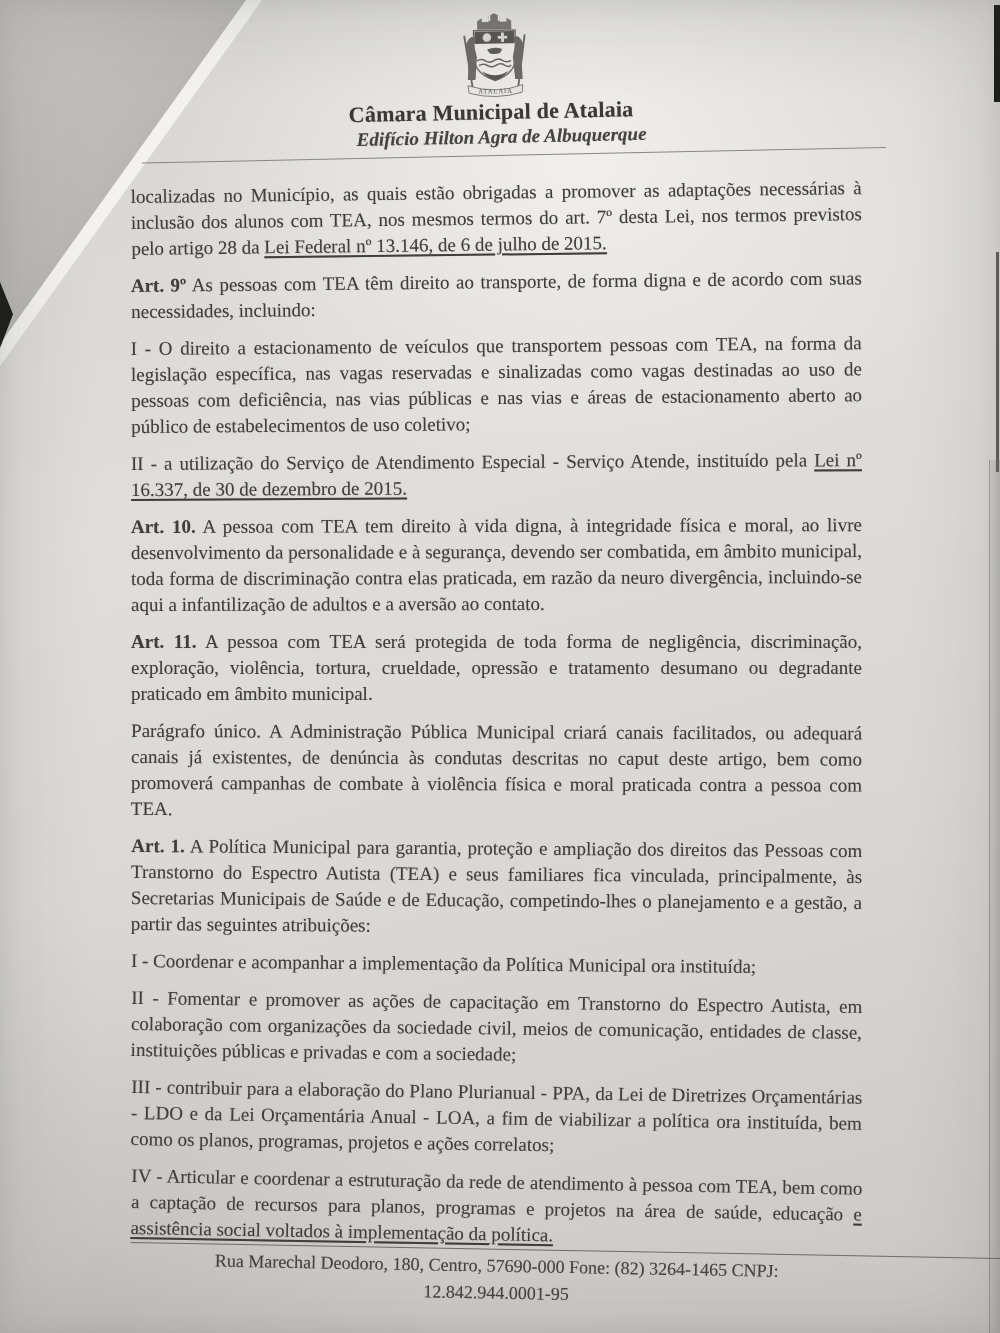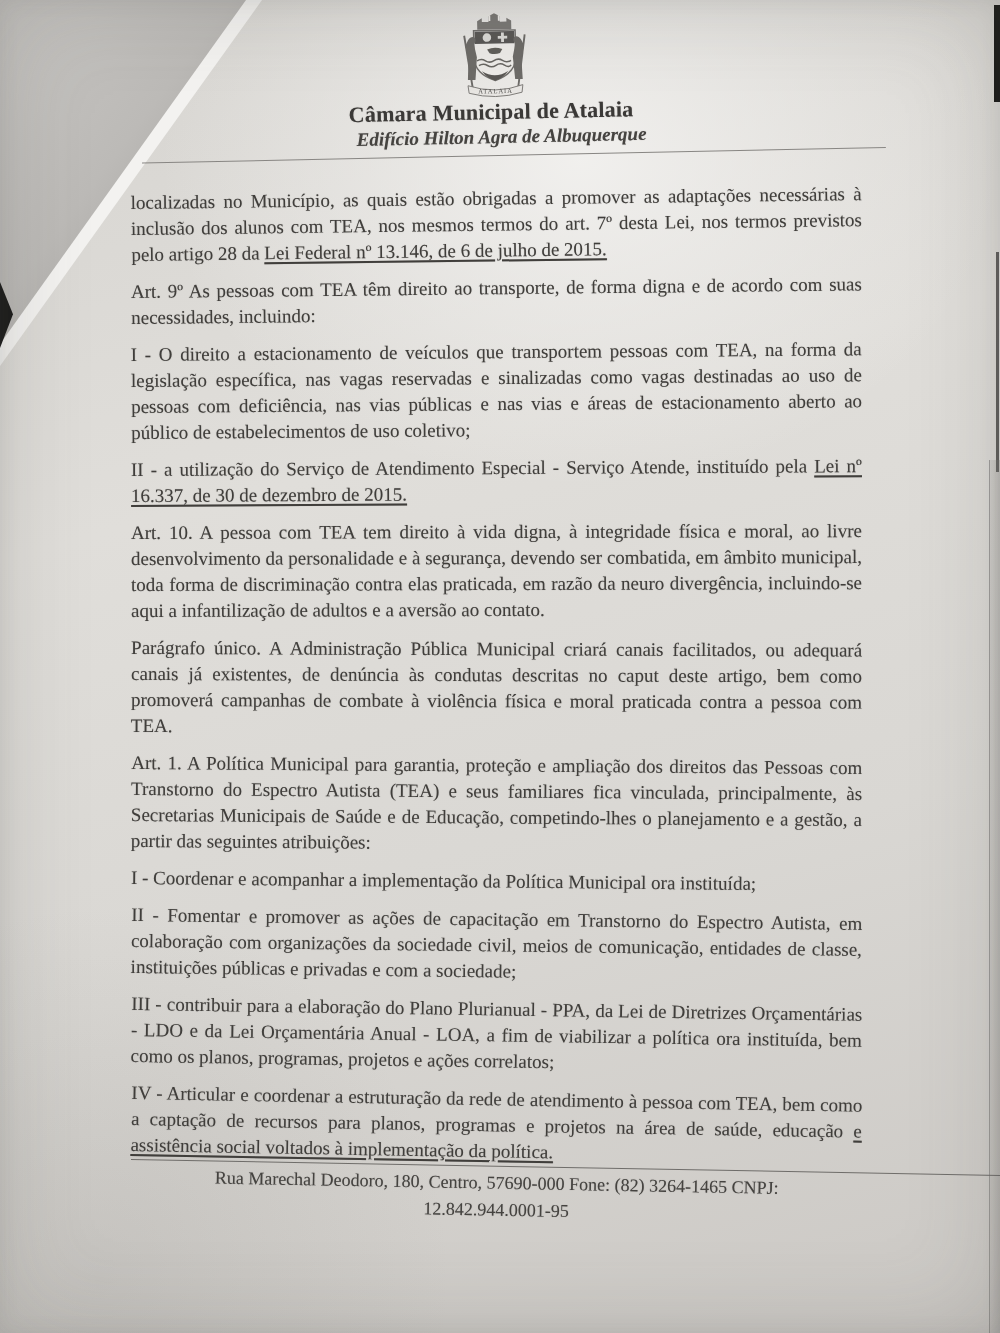--- a/index.html
+++ b/index.html
@@ -35,25 +35,25 @@
   
   .hdr{position:absolute;top:2px;left:0;width:1000px;text-align:center;
     transform:rotate(-1.2deg);transform-origin:50% 40%;}
   .crest{display:block;margin:4px auto 0;transform:translateX(-5px);opacity:.92;}
   .hdr-title{font-size:22px;font-weight:bold;letter-spacing:.2px;margin-top:1px;color:#3b3937;
     text-shadow:0 0 1px rgba(59,57,55,.4);transform:translateX(-10px);}
   .hdr-sub{font-size:19px;font-weight:bold;font-style:italic;margin-top:1px;color:#454340;
     text-shadow:0 0 1px rgba(59,57,55,.35);}
   .hdr-rule{margin:7px 0 0 140px;width:744px;border-top:1.7px solid #888683;}
   
-  .doc-body{position:absolute;top:190px;left:131px;width:731px;
+  .doc-body{position:absolute;top:184px;left:131px;width:731px;
     font-size:19px;line-height:26px;text-align:justify;
     text-shadow:0 0 1px rgba(64,62,59,.35);}
   .doc-body p{margin:0 0 11px 0;transform-origin:left center;}
-  .doc-body b{font-weight:normal;}
+  .doc-body b{font-weight:bold;}
   .u{text-decoration:underline;text-underline-offset:3px;text-decoration-thickness:1.5px;}
   .r0{transform:rotate(-.7deg)} .r1{transform:rotate(-.6deg)} .r2{transform:rotate(-.45deg)}
   .r3{transform:rotate(-.3deg)} .r4{transform:rotate(-.15deg)} .r5{transform:rotate(0deg)}
   .r6{transform:rotate(.2deg)}  .r7{transform:rotate(.4deg)}  .r8{transform:rotate(.55deg)}
   .r9{transform:rotate(.7deg)}  .r10{transform:rotate(.85deg)} .r11{transform:rotate(1deg)}
   
   .foot-sep{margin-top:-10px;width:875px;border-top:1.8px solid #6f6d6a;
     transform:rotate(1.05deg);transform-origin:left center;}
   .foot{margin-top:3px;text-align:center;font-size:18px;line-height:27px;color:#454340;
     transform:rotate(1.05deg);transform-origin:left center;text-shadow:0 0 1px rgba(64,62,59,.35);}
@@ -97,20 +97,21 @@
     <div class="hdr-sub">Edifício Hilton Agra de Albuquerque</div>
     <div class="hdr-rule"></div>
   </header>
 
   <main class="doc-body">
     <p class="r0"><b></b><span>localizadas no Município, as quais estão obrigadas a promover as adaptações necessárias à inclusão dos alunos com TEA, nos mesmos termos do art. 7º desta Lei, nos termos previstos pelo artigo 28 da </span><span class="u">Lei Federal nº 13.146, de 6 de julho de 2015.</span><span></span></p>
     <p class="r1"><b>Art. 9º</b><span> As pessoas com TEA têm direito ao transporte, de forma digna e de acordo com suas necessidades, incluindo:</span><span class="u"></span><span></span></p>
     <p class="r2"><b></b><span>I - O direito a estacionamento de veículos que transportem pessoas com TEA, na forma da legislação específica, nas vagas reservadas e sinalizadas como vagas destinadas ao uso de pessoas com deficiência, nas vias públicas e nas vias e áreas de estacionamento aberto ao público de estabelecimentos de uso coletivo;</span><span class="u"></span><span></span></p>
     <p class="r3"><b></b><span>II - a utilização do Serviço de Atendimento Especial - Serviço Atende, instituído pela </span><span class="u">Lei nº 16.337, de 30 de dezembro de 2015.</span><span></span></p>
     <p class="r4"><b>Art. 10.</b><span> A pessoa com TEA tem direito à vida digna, à integridade física e moral, ao livre desenvolvimento da personalidade e à segurança, devendo ser combatida, em âmbito municipal, toda forma de discriminação contra elas praticada, em razão da neuro divergência, incluindo-se aqui a infantilização de adultos e a aversão ao contato.</span><span class="u"></span><span></span></p>
+    <p class="r5"><b>Art. 11.</b><span> A pessoa com TEA será protegida de toda forma de negligência, discriminação, exploração, violência, tortura, crueldade, opressão e tratamento desumano ou degradante praticado em âmbito municipal.</span><span class="u"></span><span></span></p>
     <p class="r6"><b></b><span>Parágrafo único. A Administração Pública Municipal criará canais facilitados, ou adequará canais já existentes, de denúncia às condutas descritas no caput deste artigo, bem como promoverá campanhas de combate à violência física e moral praticada contra a pessoa com TEA.</span><span class="u"></span><span></span></p>
     <p class="r7"><b>Art. 1.</b><span> A Política Municipal para garantia, proteção e ampliação dos direitos das Pessoas com Transtorno do Espectro Autista (TEA) e seus familiares fica vinculada, principalmente, às Secretarias Municipais de Saúde e de Educação, competindo-lhes o planejamento e a gestão, a partir das seguintes atribuições:</span><span class="u"></span><span></span></p>
     <p class="r8"><b></b><span>I - Coordenar e acompanhar a implementação da Política Municipal ora instituída;</span><span class="u"></span><span></span></p>
     <p class="r9"><b></b><span>II - Fomentar e promover as ações de capacitação em Transtorno do Espectro Autista, em colaboração com organizações da sociedade civil, meios de comunicação, entidades de classe, instituições públicas e privadas e com a sociedade;</span><span class="u"></span><span></span></p>
     <p class="r10"><b></b><span>III - contribuir para a elaboração do Plano Plurianual - PPA, da Lei de Diretrizes Orçamentárias - LDO e da Lei Orçamentária Anual - LOA, a fim de viabilizar a política ora instituída, bem como os planos, programas, projetos e ações correlatos;</span><span class="u"></span><span></span></p>
     <p class="r11"><b></b><span>IV - Articular e coordenar a estruturação da rede de atendimento à pessoa com TEA, bem como a captação de recursos para planos, programas e projetos na área de saúde, educação </span><span class="u">e assistência social voltados à implementação da política.</span><span></span></p>
 
     <div class="foot-sep"></div>
     <div class="foot">
       <div>Rua Marechal Deodoro, 180, Centro, 57690-000 Fone: (82) 3264-1465 CNPJ:</div>

